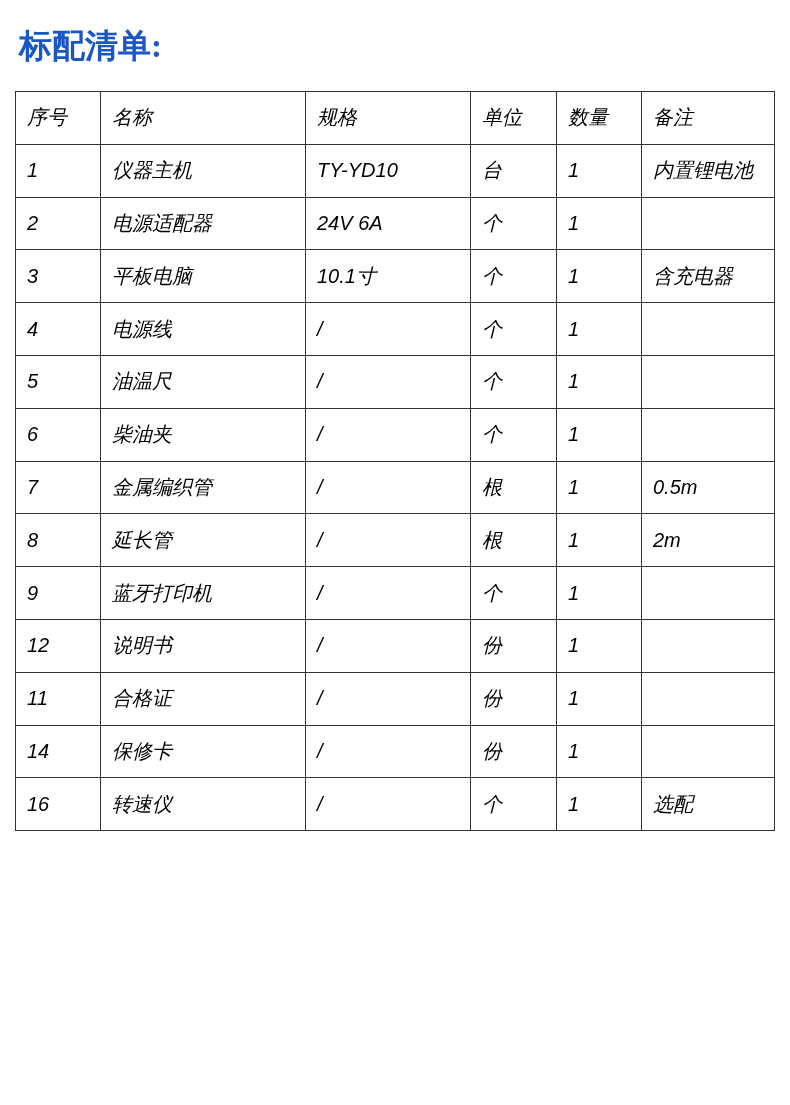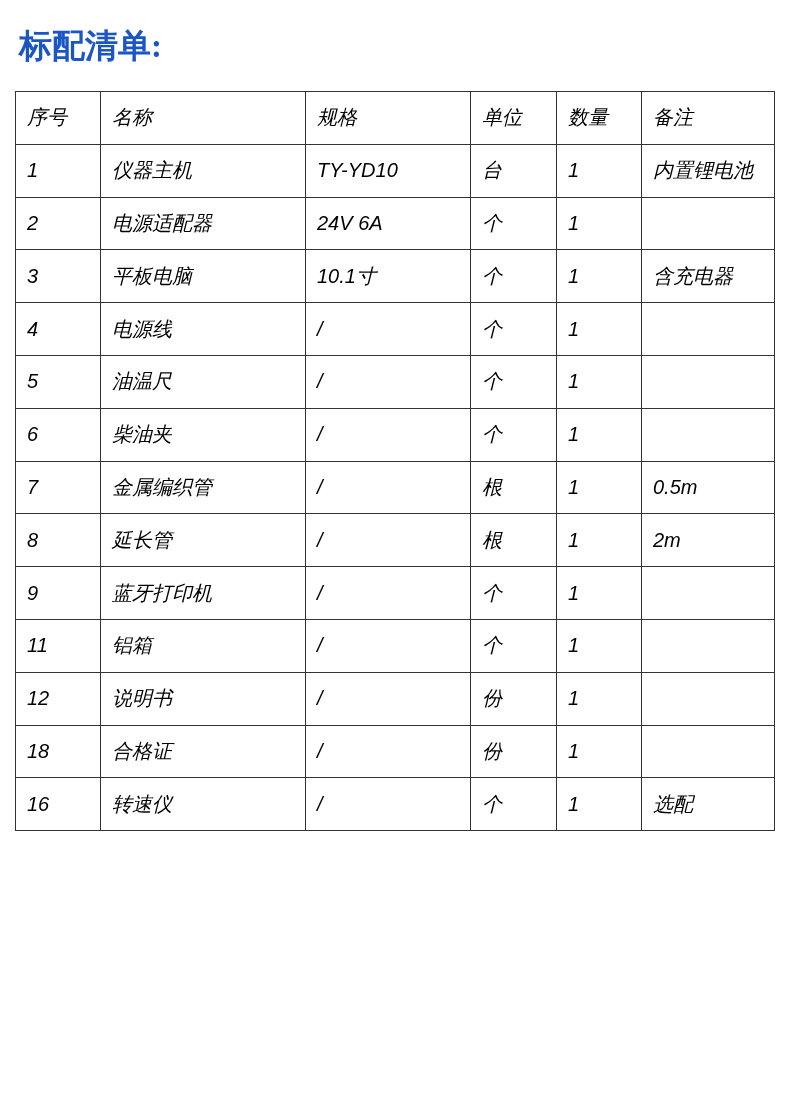--- a/index.html
+++ b/index.html
@@ -145,38 +145,38 @@
       </tr>
       <tr>
         <td>9</td>
         <td>蓝牙打印机</td>
         <td>/</td>
         <td>个</td>
         <td>1</td>
         <td></td>
       </tr>
       <tr>
-        <td>11</td>
-        <td>铝箱</td>
-        <td>/</td>
-        <td>个</td>
-        <td>1</td>
-        <td></td>
-      </tr>
-      <tr>
         <td>12</td>
         <td>说明书</td>
         <td>/</td>
         <td>份</td>
         <td>1</td>
         <td></td>
       </tr>
       <tr>
-        <td>18</td>
+        <td>11</td>
         <td>合格证</td>
+        <td>/</td>
+        <td>份</td>
+        <td>1</td>
+        <td></td>
+      </tr>
+      <tr>
+        <td>14</td>
+        <td>保修卡</td>
         <td>/</td>
         <td>份</td>
         <td>1</td>
         <td></td>
       </tr>
       <tr>
         <td>16</td>
         <td>转速仪</td>
         <td>/</td>
         <td>个</td>

